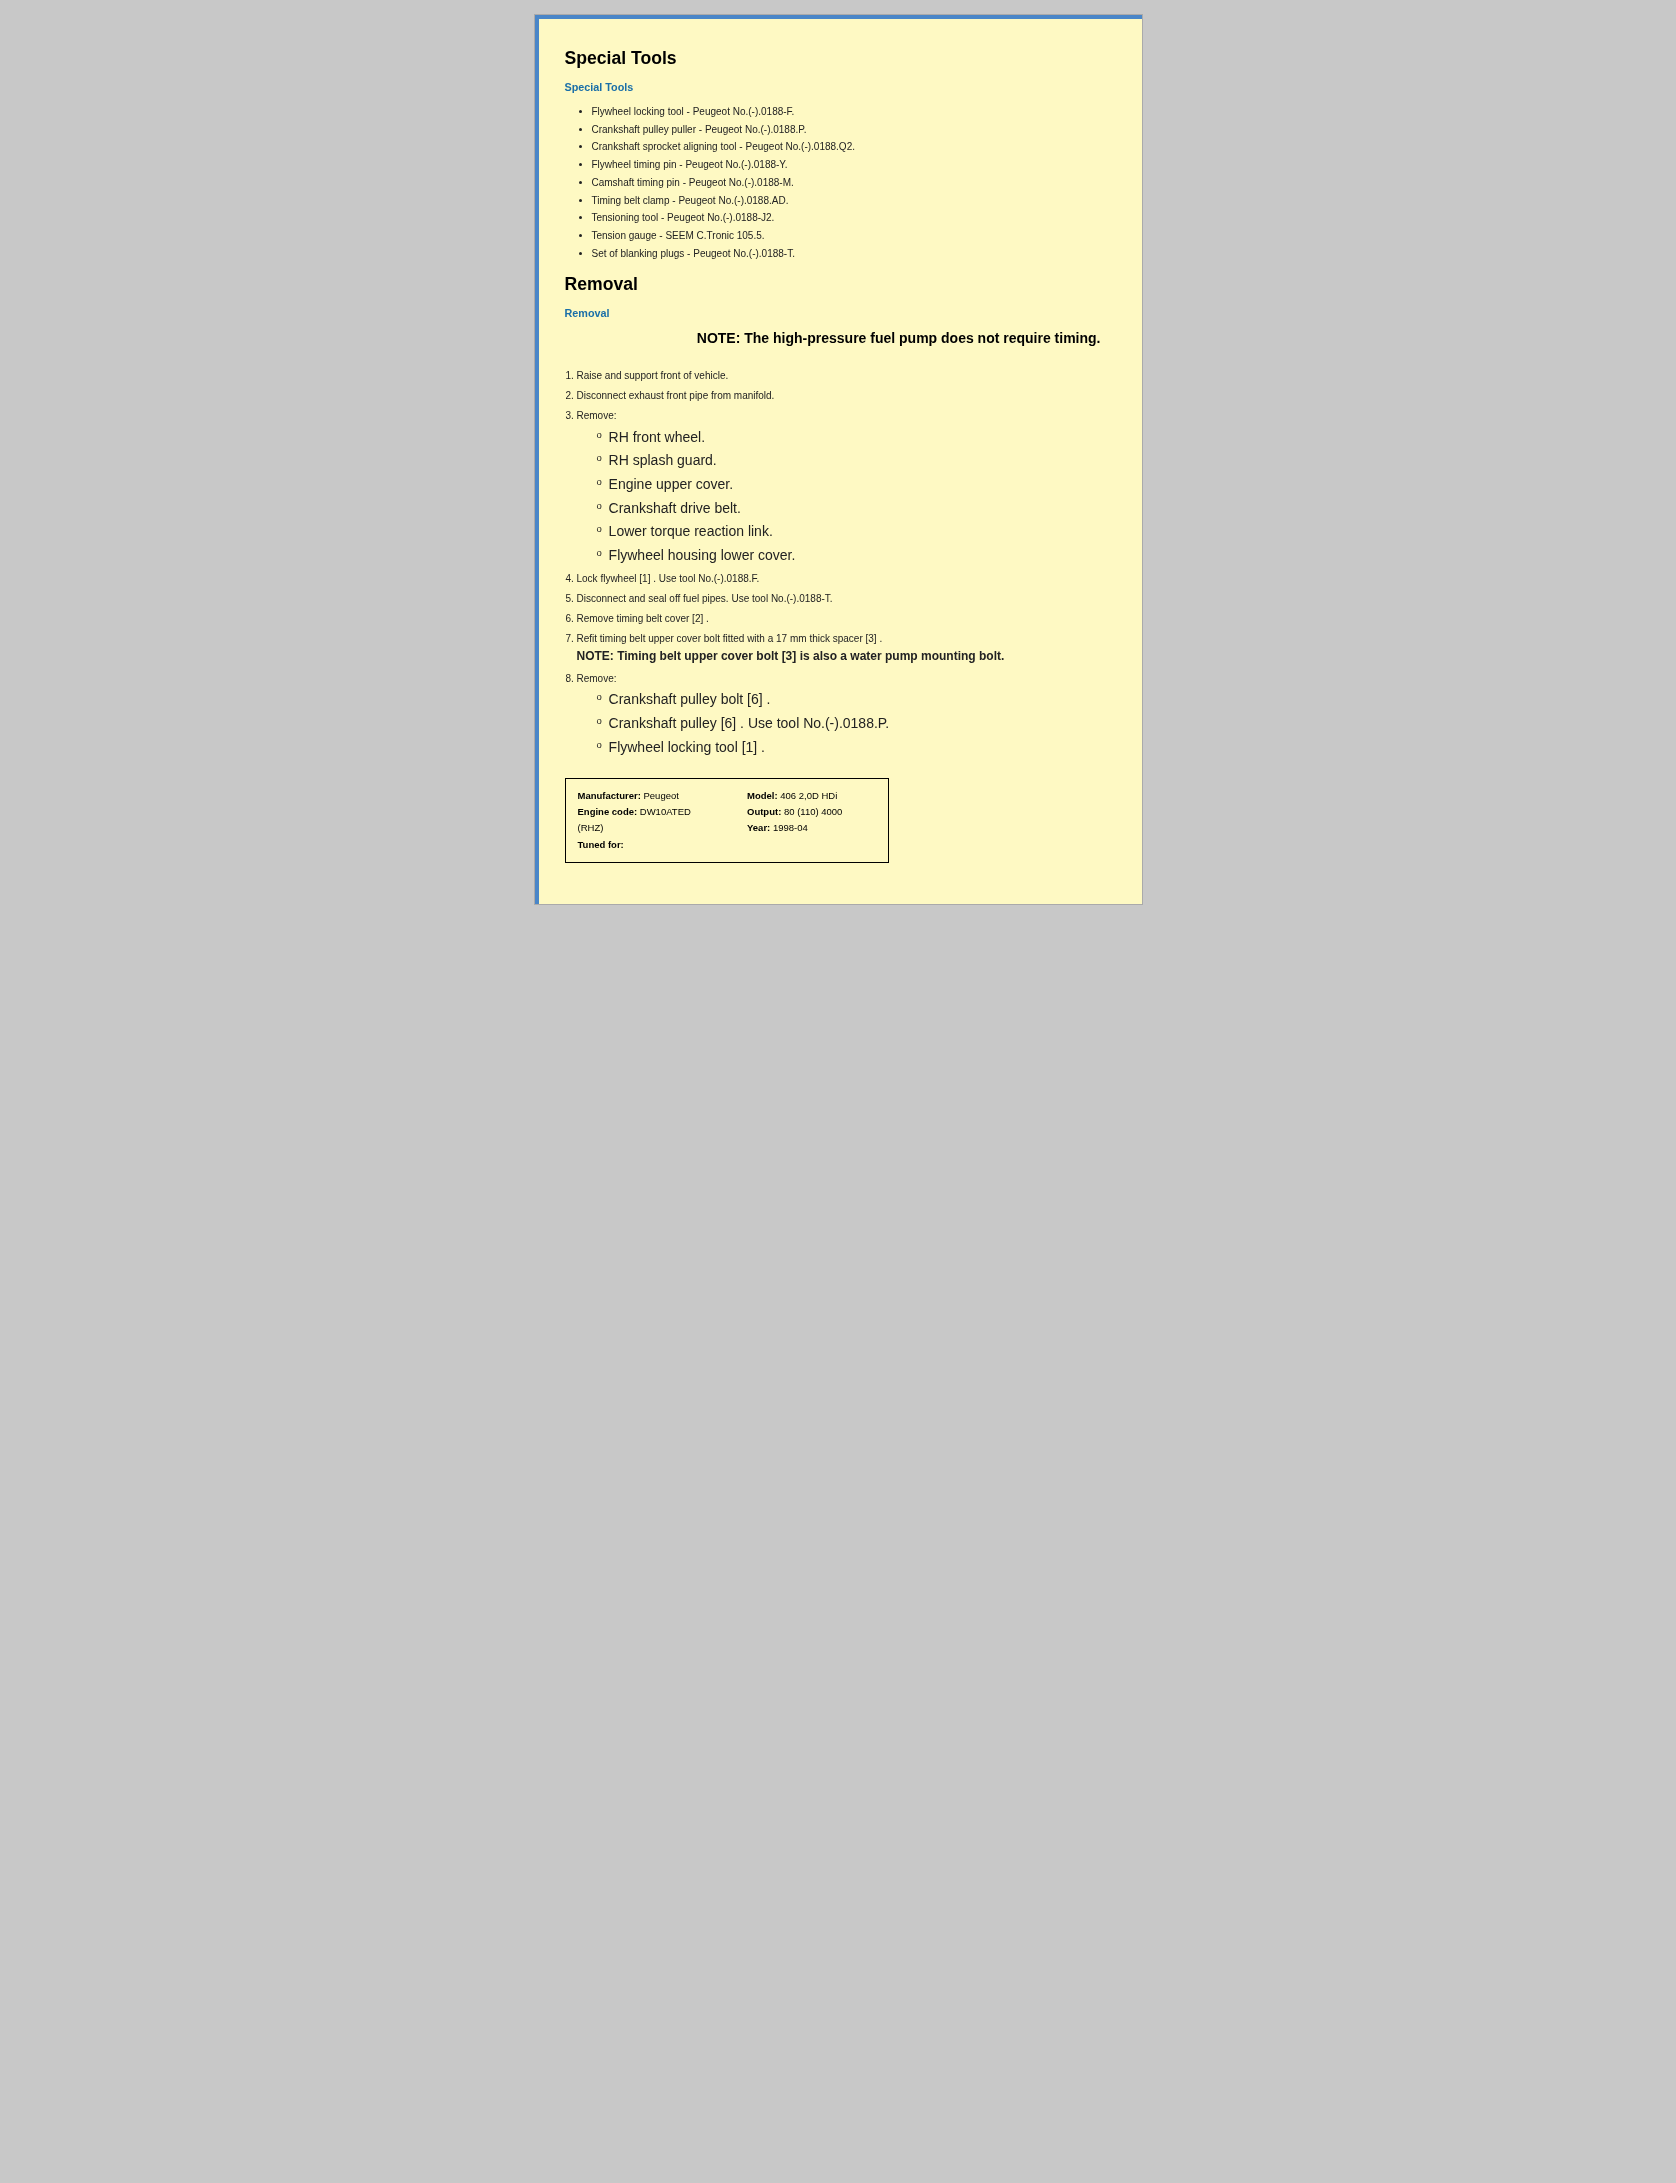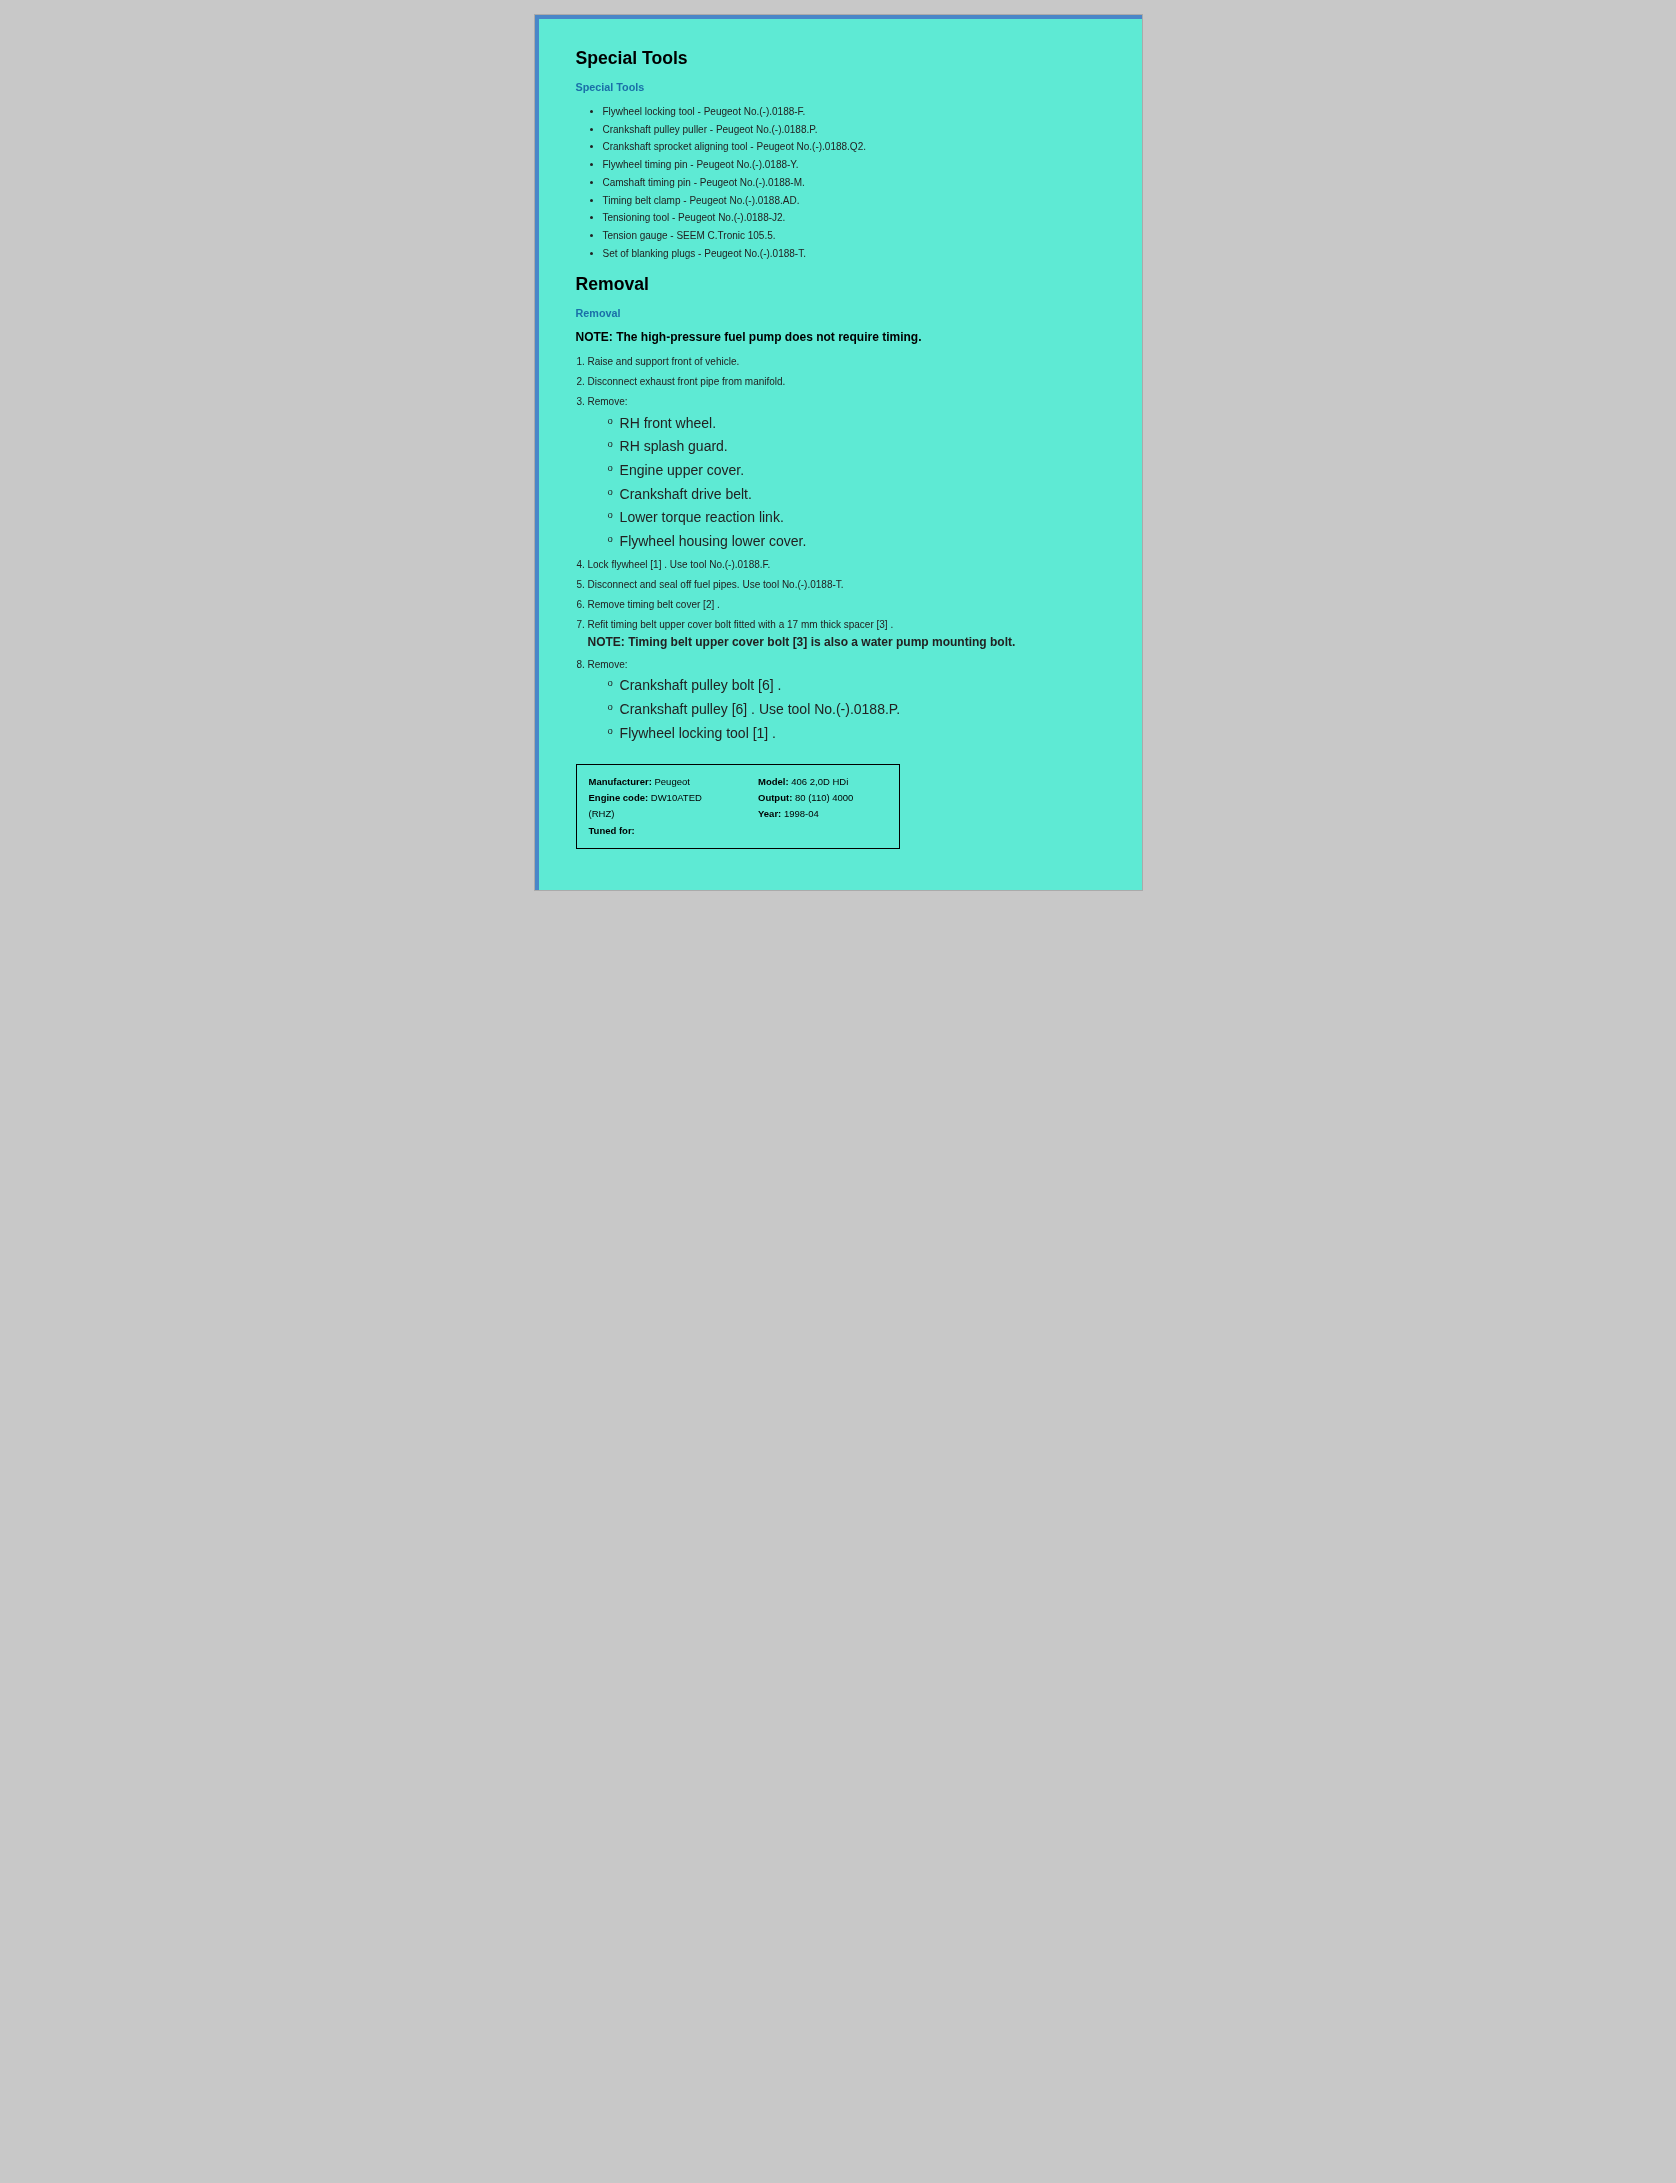--- a/index.html
+++ b/index.html
@@ -10,24 +10,24 @@
 
     body {
       background: #c8c8c8;
       font-family: Arial, sans-serif;
       display: flex;
       justify-content: center;
       padding: 13.5px;
     }
 
     .page {
-      background: #5eead4;
+      background: #fef9c3;
       width: 609px;
       min-height: 791px;
-      padding: 27px 41px 41px 41px;
+      padding: 27px 41px 41px 30px;
       border: 0.7px solid #aaa;
       position: relative;
     }
 
     .blue-left-border {
       position: absolute;
       left: 0;
       top: 0;
       bottom: 0;
       width: 4px;
@@ -69,24 +69,25 @@
       color: #222;
       margin-bottom: 2.7px;
       line-height: 1.5;
     }
 
     .removal-section {
       margin-top: 13.5px;
     }
 
     .note-bold {
-      font-size: 12px;
+      font-size: 14px;
       font-weight: bold;
       color: #000;
-      margin-bottom: 10px;
+      margin-bottom: 22px;
+      text-align: right;
     }
 
     ol.numbered-list {
       margin-left: 12px;
       margin-bottom: 6.8px;
     }
 
     ol.numbered-list > li {
       font-size: 10px;
       color: #222;

